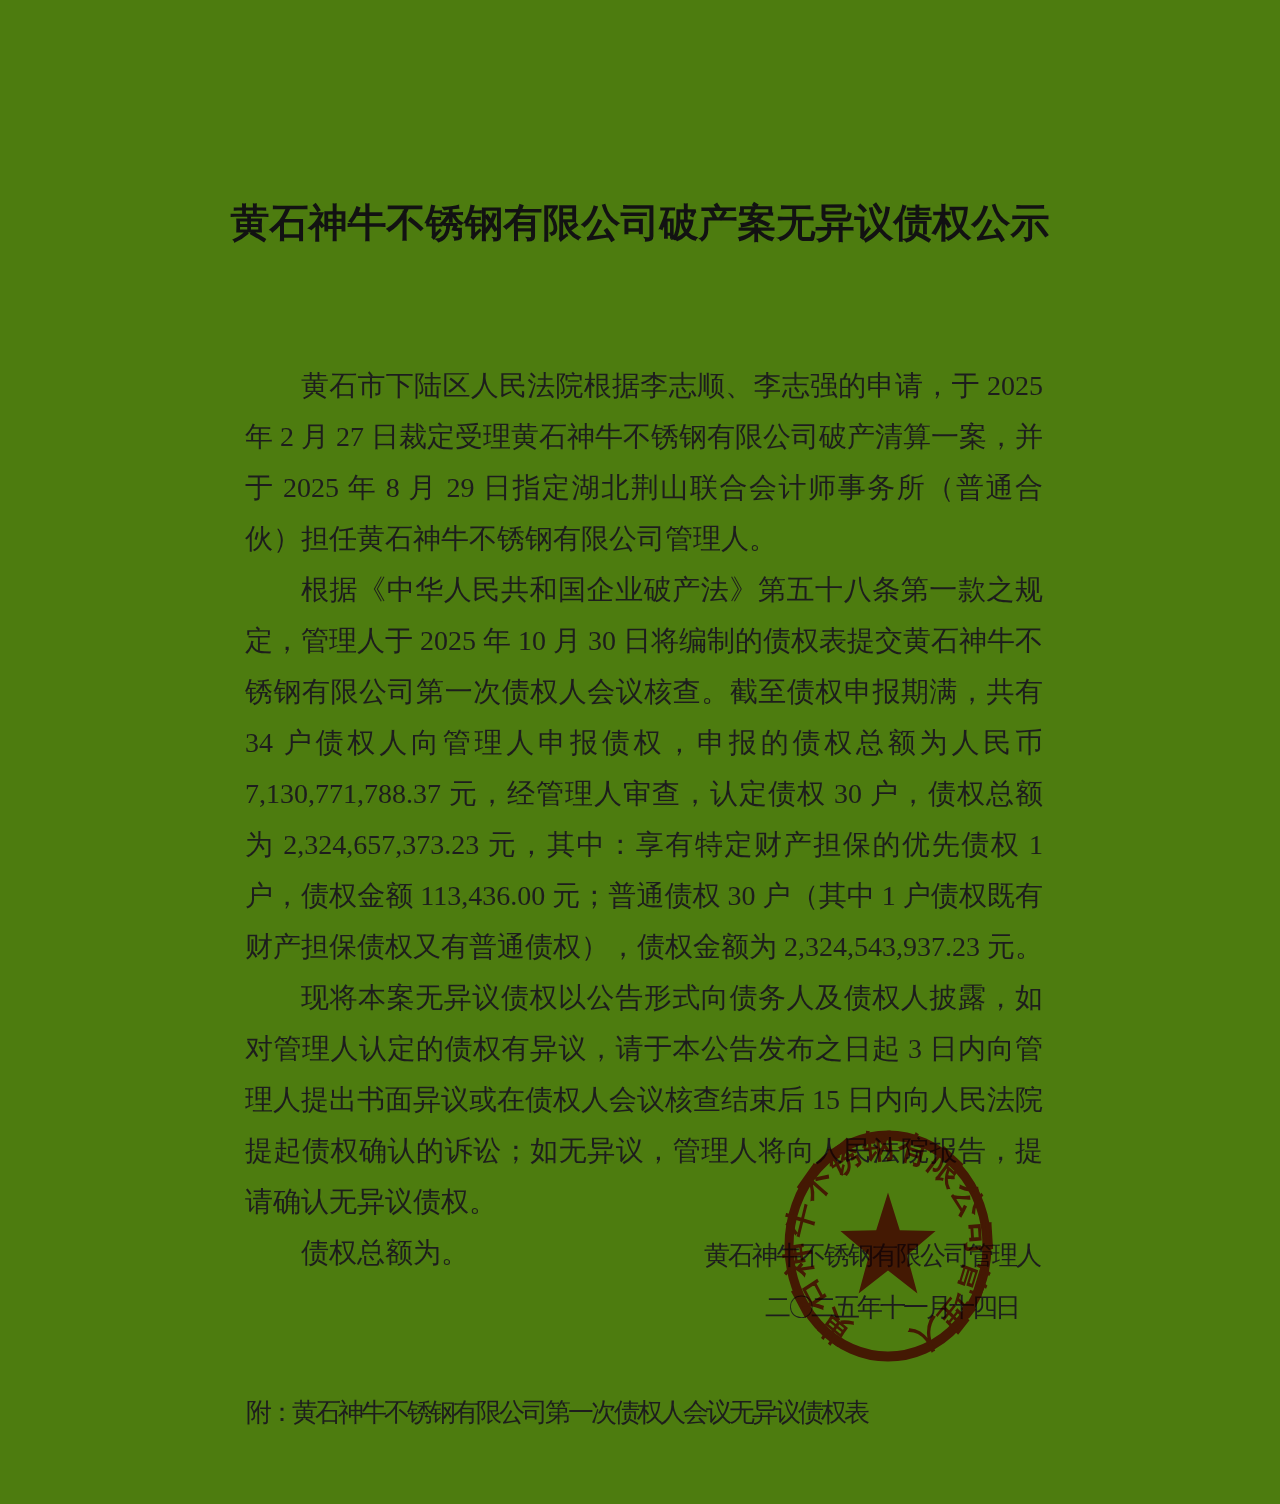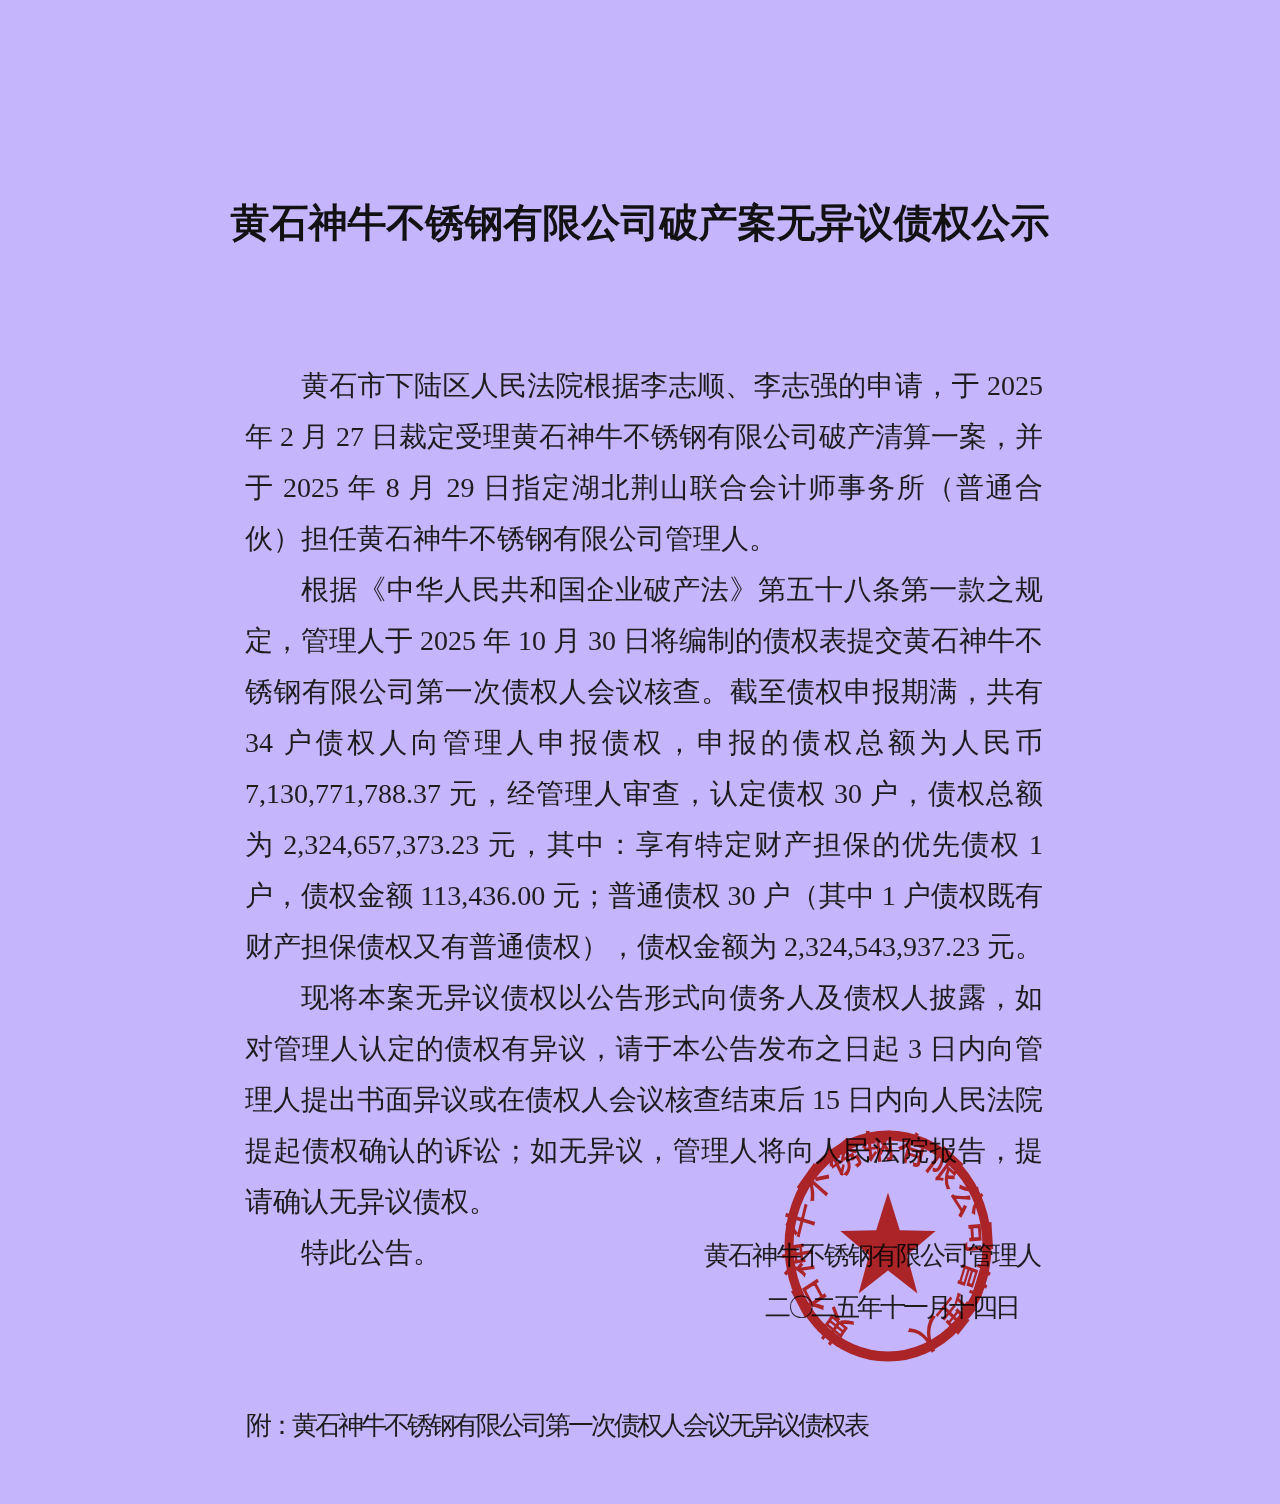--- a/index.html
+++ b/index.html
@@ -4,21 +4,21 @@
 <style>
   html,body{margin:0;padding:0;}
   body{
     width:1280px;height:1504px;
     background:#ffffff;
     font-family:"Liberation Serif","DejaVu Serif",serif;
     color:#1c1c1c;
     position:relative;
     overflow:hidden;
   }
-  .page{position:absolute;inset:0;background:#c4b5fd;}
+  .page{position:absolute;inset:0;background:#4d7c0f;}
 
   .doc-title{
     position:absolute;top:196px;left:0;width:100%;
     text-align:center;
     font-size:39px;font-weight:700;color:#121212;
     letter-spacing:0px;white-space:nowrap;
   }
   .doc-number{
     position:absolute;top:297px;right:243px;
     font-size:26px;color:#1c1c1c;white-space:nowrap;
@@ -36,21 +36,21 @@
   .sig-name{
     position:absolute;top:1238px;right:240px;
     font-size:26px;letter-spacing:-2px;color:#1d1d1d;white-space:nowrap;
   }
   .sig-date{
     position:absolute;top:1290px;right:262px;
     font-size:26px;letter-spacing:-3px;color:#1d1d1d;white-space:nowrap;
   }
   .attachment{
     position:absolute;top:1395px;left:246px;
-    font-size:26px;letter-spacing:-3px;color:#1d1d1d;white-space:nowrap;margin-top:13px;
+    font-size:26px;letter-spacing:-3px;color:#1d1d1d;white-space:nowrap;
   }
   .seal{
     position:absolute;top:1112px;left:768px;
     width:240px;height:268px;
     mix-blend-mode:multiply;
     opacity:.93;
   }
   .seal text{
     font-family:"Liberation Serif","DejaVu Serif",serif;
     font-weight:700;
@@ -61,21 +61,21 @@
 
 <div class="page">
 
   <div class="doc-title">黄石神牛不锈钢有限公司破产案无异议债权公示</div>
 
 
   <div class="doc-body">
     <p>黄石市下陆区人民法院根据李志顺、李志强的申请，于 2025 年 2 月 27 日裁定受理黄石神牛不锈钢有限公司破产清算一案，并于 2025 年 8 月 29 日指定湖北荆山联合会计师事务所（普通合伙）担任黄石神牛不锈钢有限公司管理人。</p>
     <p>根据《中华人民共和国企业破产法》第五十八条第一款之规定，管理人于 2025 年 10 月 30 日将编制的债权表提交黄石神牛不锈钢有限公司第一次债权人会议核查。截至债权申报期满，共有 34 户债权人向管理人申报债权，申报的债权总额为人民币 7,130,771,788.37 元，经管理人审查，认定债权 30 户，债权总额为 2,324,657,373.23 元，其中：享有特定财产担保的优先债权 1 户，债权金额 113,436.00 元；普通债权 30 户（其中 1 户债权既有财产担保债权又有普通债权），债权金额为 2,324,543,937.23 元。</p>
     <p>现将本案无异议债权以公告形式向债务人及债权人披露，如对管理人认定的债权有异议，请于本公告发布之日起 3 日内向管理人提出书面异议或在债权人会议核查结束后 15 日内向人民法院提起债权确认的诉讼；如无异议，管理人将向人民法院报告，提请确认无异议债权。</p>
-    <p>特此公告。</p>
+    <p>债权总额为。</p>
   </div>
 
   <div class="sig-name">黄石神牛不锈钢有限公司管理人</div>
 
   <div class="sig-date">二〇二五年十一月十四日</div>
 
   <svg class="seal" viewBox="0 0 240 240" preserveAspectRatio="none" aria-hidden="true">
     <defs>
       <path id="sealArc" d="M 86.2,192.5 A 80,80 0 1 1 153.8,192.5 A 80,80 0 0 1 86.2,192.5" fill="none"></path>
     </defs>

